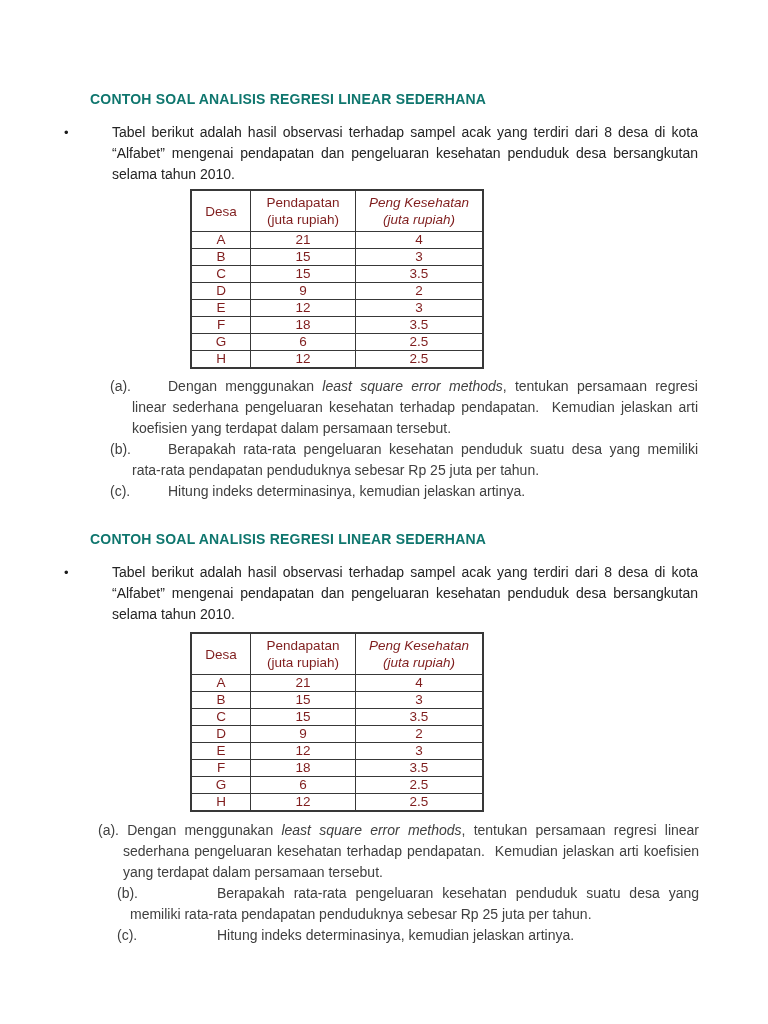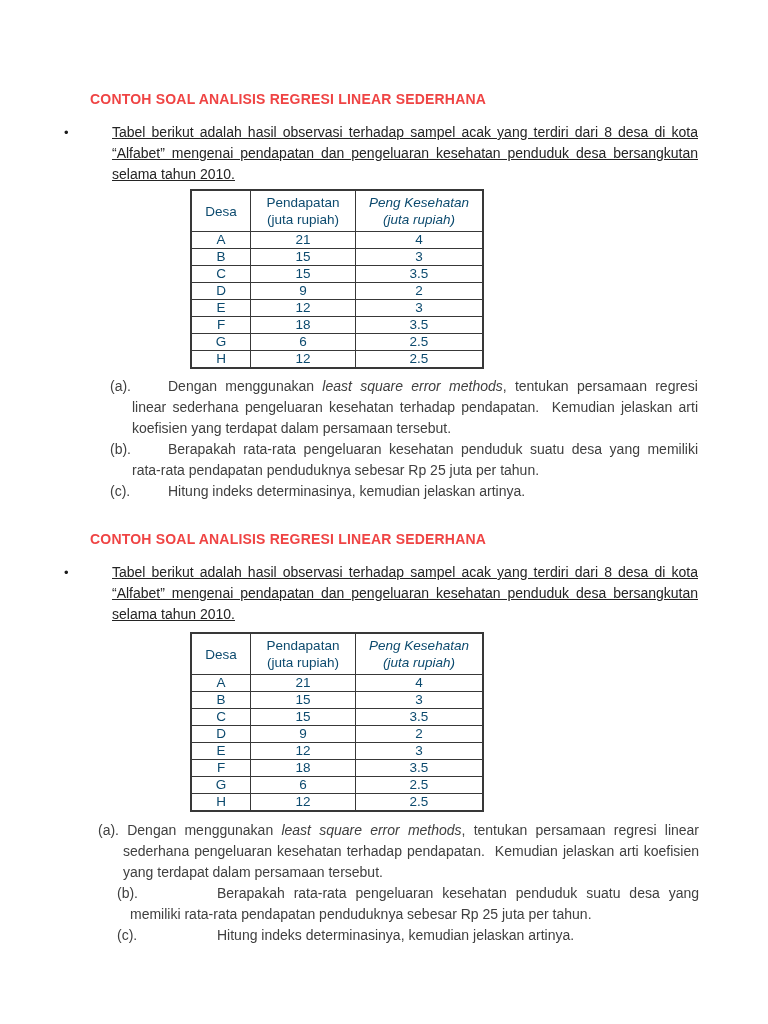--- a/index.html
+++ b/index.html
@@ -17,21 +17,21 @@
     width: 768px;
     height: 1024px;
     background: #ffffff;
   }
   .doc-heading {
     position: absolute;
     left: 90px;
     font-size: 14px;
     font-weight: bold;
     letter-spacing: 0.2px;
-    color: #ef4444;
+    color: #0f766e;
     white-space: nowrap;
   }
   .bullet-block {
     position: absolute;
     left: 64px;
     width: 634px;
     display: flex;
   }
   .bullet-marker {
     width: 48px;
@@ -39,29 +39,28 @@
     font-size: 13px;
     line-height: 21px;
     color: #1b1b1b;
   }
   .bullet-text {
     width: 586px;
     font-size: 14px;
     line-height: 21px;
     text-align: justify;
     color: #242424;
-    text-decoration: underline;
   }
   .data-table {
     position: absolute;
     left: 190px;
     border-collapse: collapse;
     border: 2px solid #383838;
     font-size: 13.5px;
-    color: #0c4a6e;
+    color: #7f1d1d;
     table-layout: fixed;
   }
   .data-table th, .data-table td {
     border: 1px solid #383838;
     text-align: center;
     vertical-align: middle;
     padding: 0;
     font-weight: normal;
   }
   .data-table th { height: 40px; line-height: 17px; }

